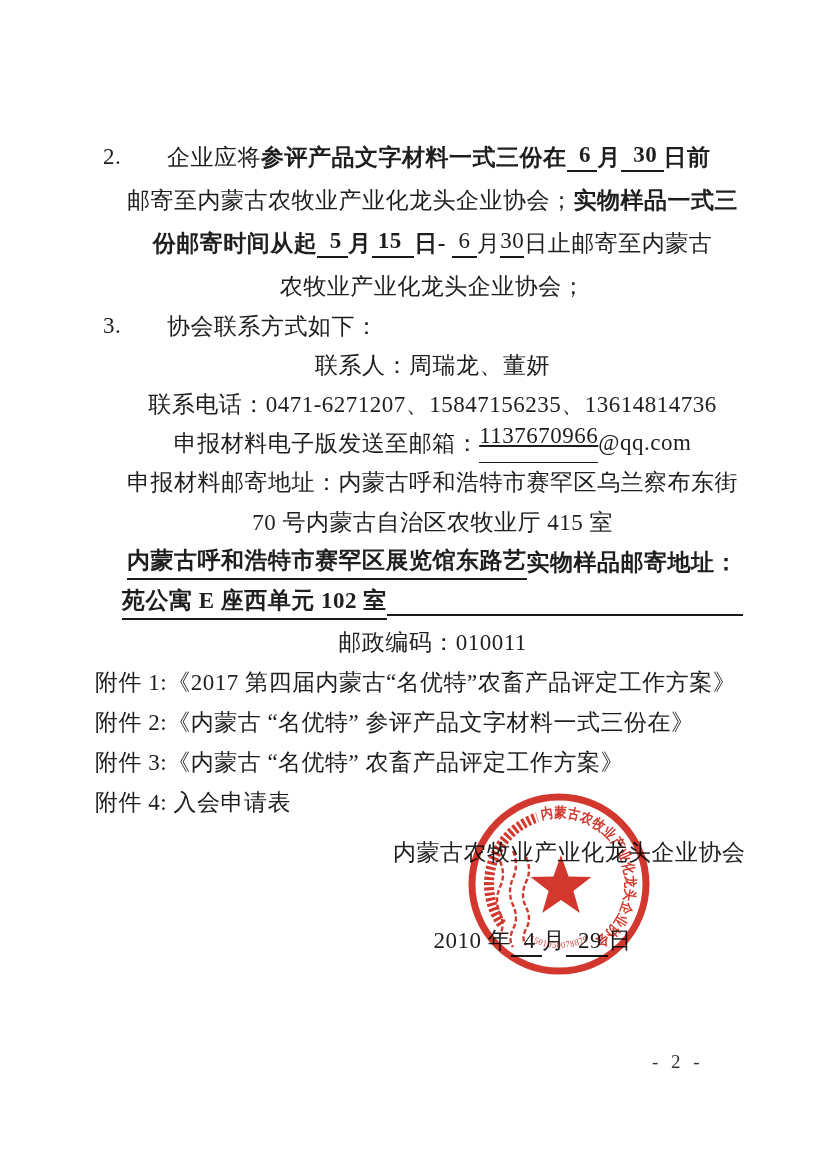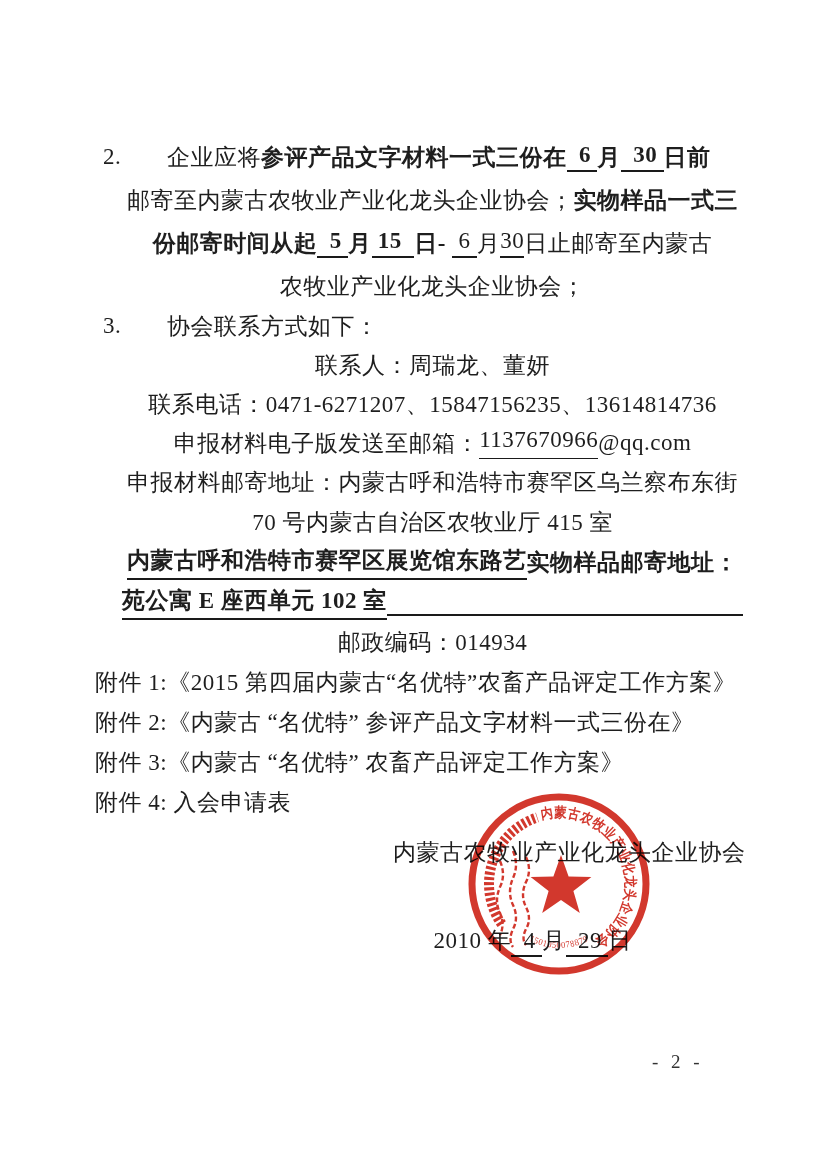--- a/index.html
+++ b/index.html
@@ -14,21 +14,21 @@
   }
   .line{height:40px;display:flex;align-items:center;white-space:pre;}
   .h38{height:38px;}
   .gap3{margin-bottom:3px;}
   .item{padding-left:8px;}
   .cont{padding-left:27px;justify-content:center;}
   .att{padding-left:0;}
   .num{display:inline-block;width:64px;}
   .b{font-weight:bold;}
   .u{border-bottom:2px solid #1a1a1a;padding-bottom:2px;}
-  .u1{border-bottom:1.5px solid #1a1a1a;padding-bottom:5px;}
+  .u1{border-bottom:1.5px solid #1a1a1a;padding-bottom:13px;text-decoration:underline;}
   .ufill{flex:1;border-bottom:2px solid #1a1a1a;align-self:flex-end;margin-bottom:6px;}
   .sig{position:absolute;left:393px;top:837px;font-size:23px;letter-spacing:.5px;white-space:pre;}
   .date{position:absolute;left:421px;top:899px;font-size:23px;letter-spacing:.5px;white-space:pre;}
   .pagenum{position:absolute;left:652px;top:1051px;font-size:19px;letter-spacing:4px;color:#333;}
   .seal{position:absolute;left:468px;top:793px;width:182px;height:182px;
         mix-blend-mode:multiply;opacity:.93;}
 </style>
 </head>
 <body>
 
@@ -96,25 +96,25 @@
     <span class="b u">内蒙古呼和浩特市赛罕区展览馆东路艺</span>
     <span class="b">实物样品邮寄地址：</span>
   </div>
 
   <div class="line cont">
     <span class="b u">苑公寓 E 座西单元 102 室</span>
     <span class="ufill"></span>
   </div>
 
   <div class="line cont">
-    <span>邮政编码：014934</span>
+    <span>邮政编码：010011</span>
   </div>
 
   <div class="line att">
-    <span>附件 1:《2015 第四届内蒙古“名优特”农畜产品评定工作方案》</span>
+    <span>附件 1:《2017 第四届内蒙古“名优特”农畜产品评定工作方案》</span>
   </div>
   <div class="line att">
     <span>附件 2:《内蒙古 “名优特” 参评产品文字材料一式三份在》</span>
   </div>
   <div class="line att">
     <span>附件 3:《内蒙古 “名优特” 农畜产品评定工作方案》</span>
   </div>
   <div class="line att">
     <span>附件 4: 入会申请表</span>
   </div>

